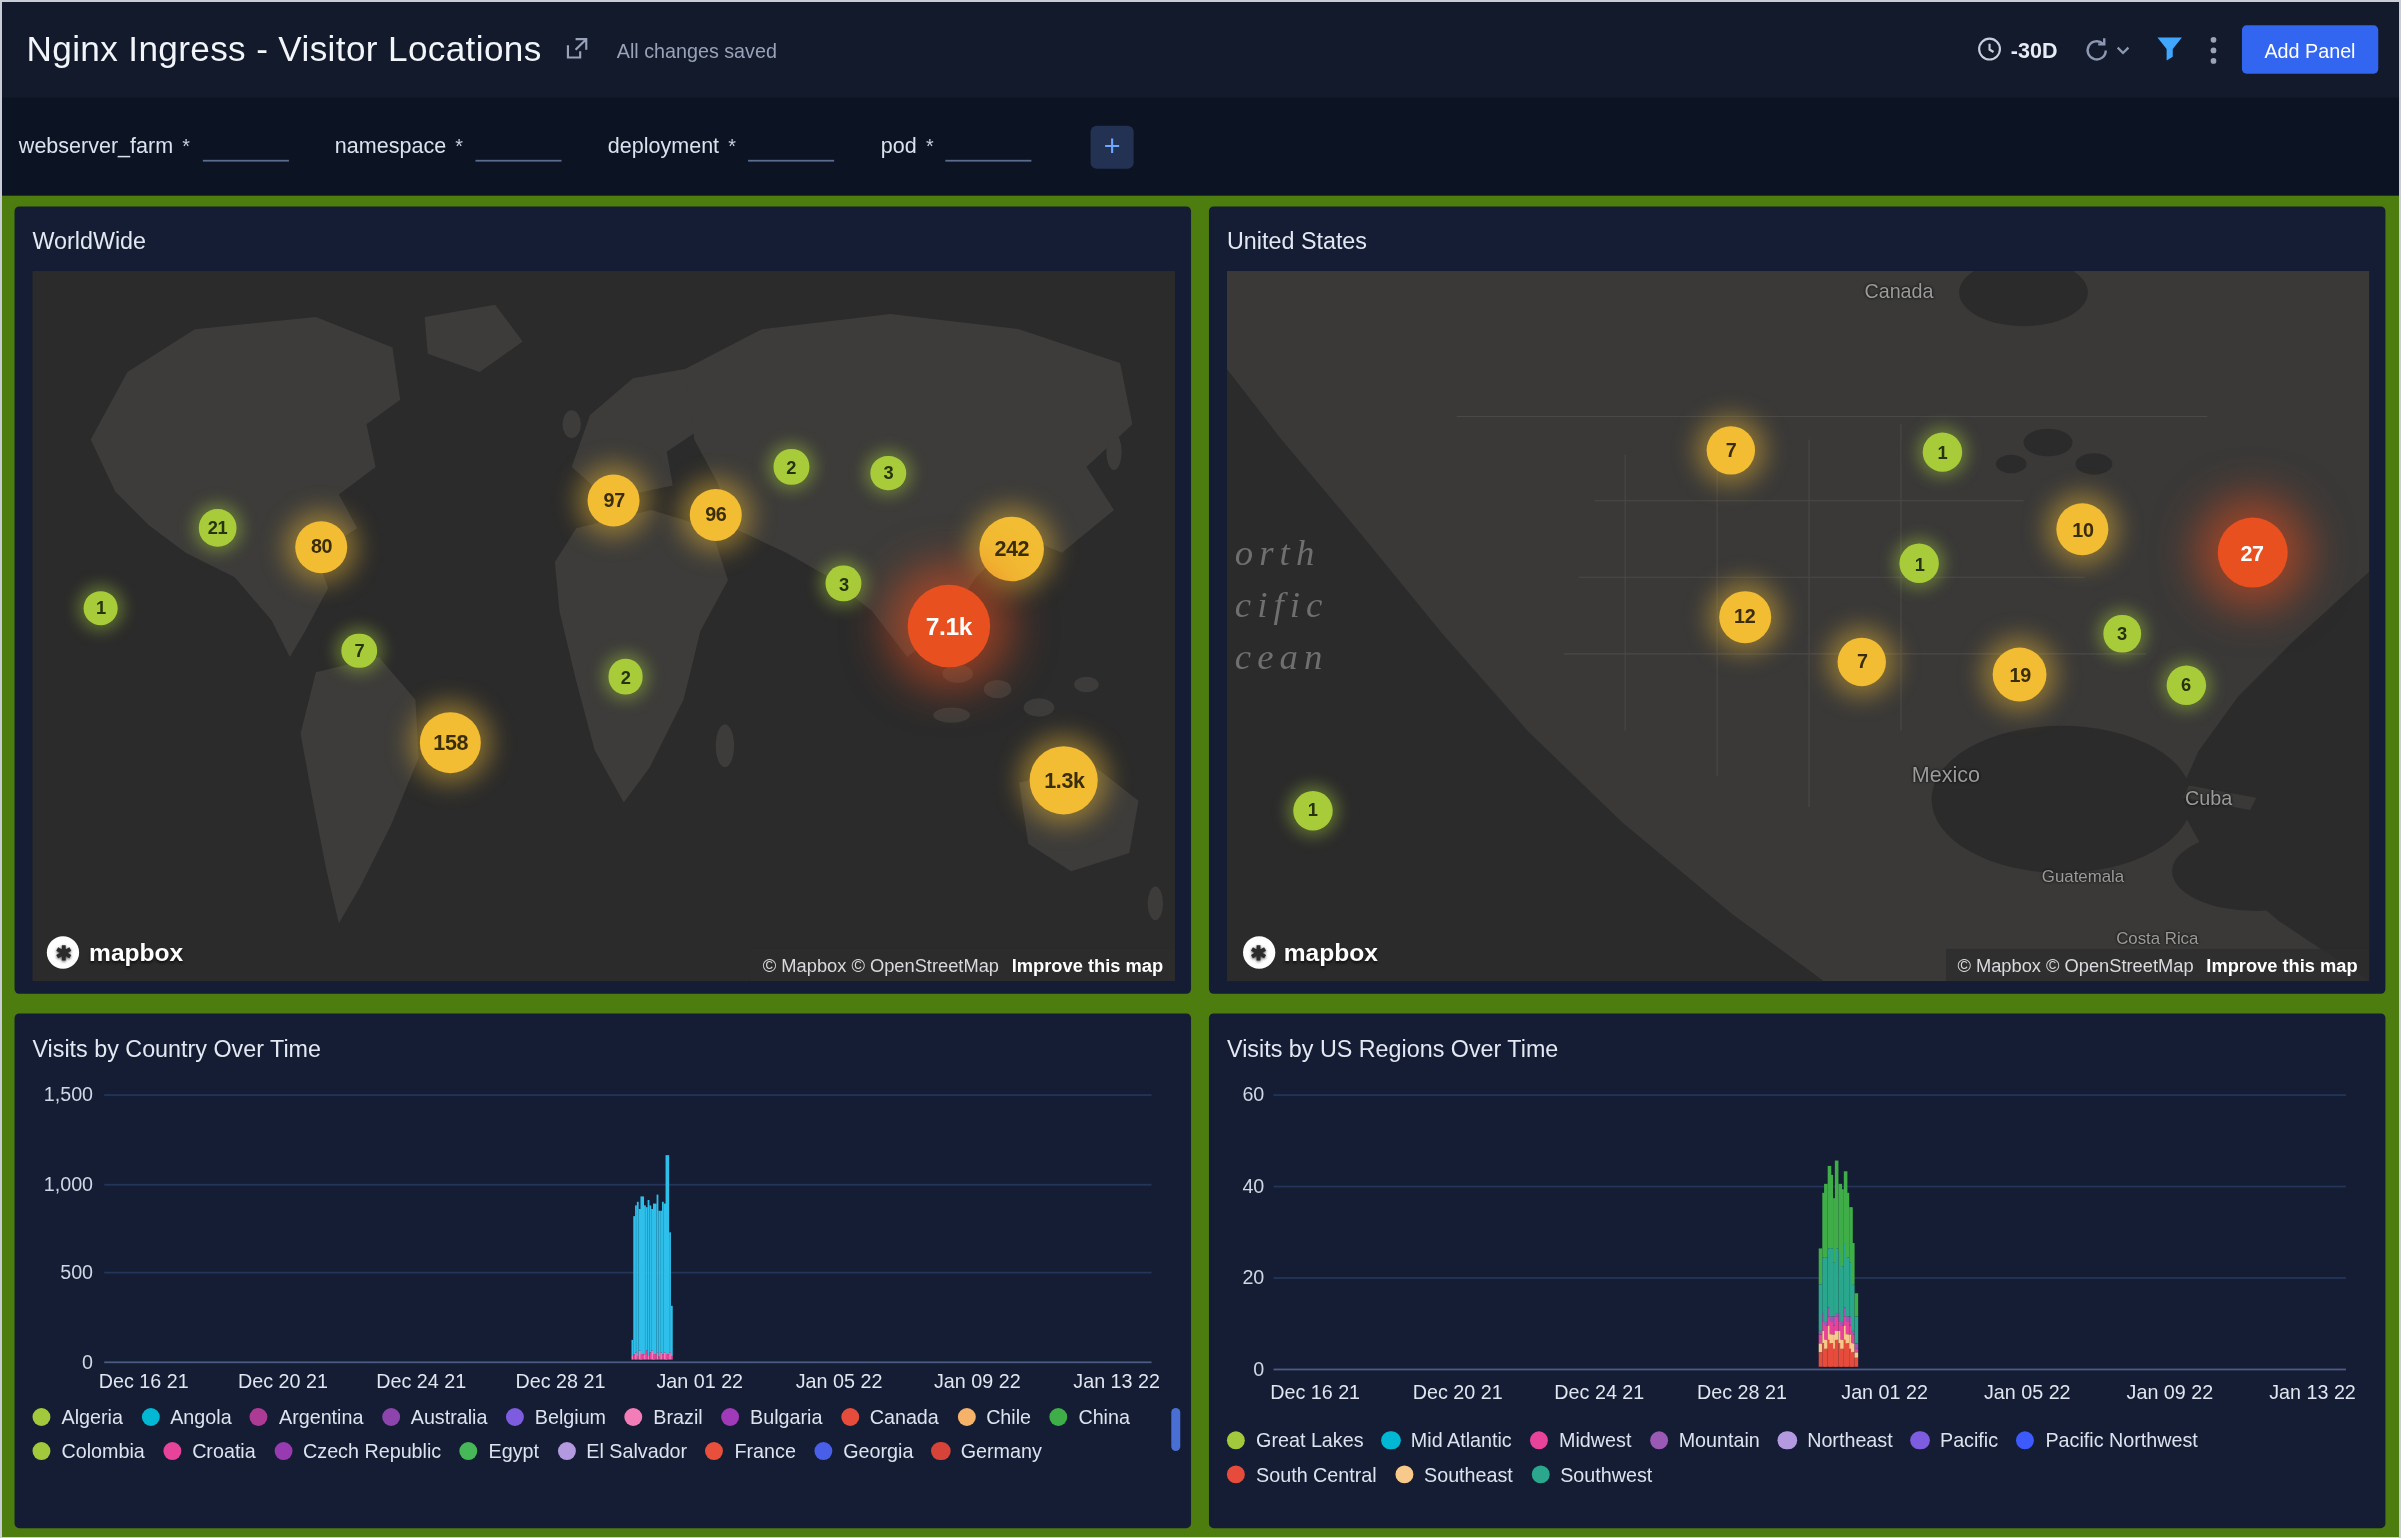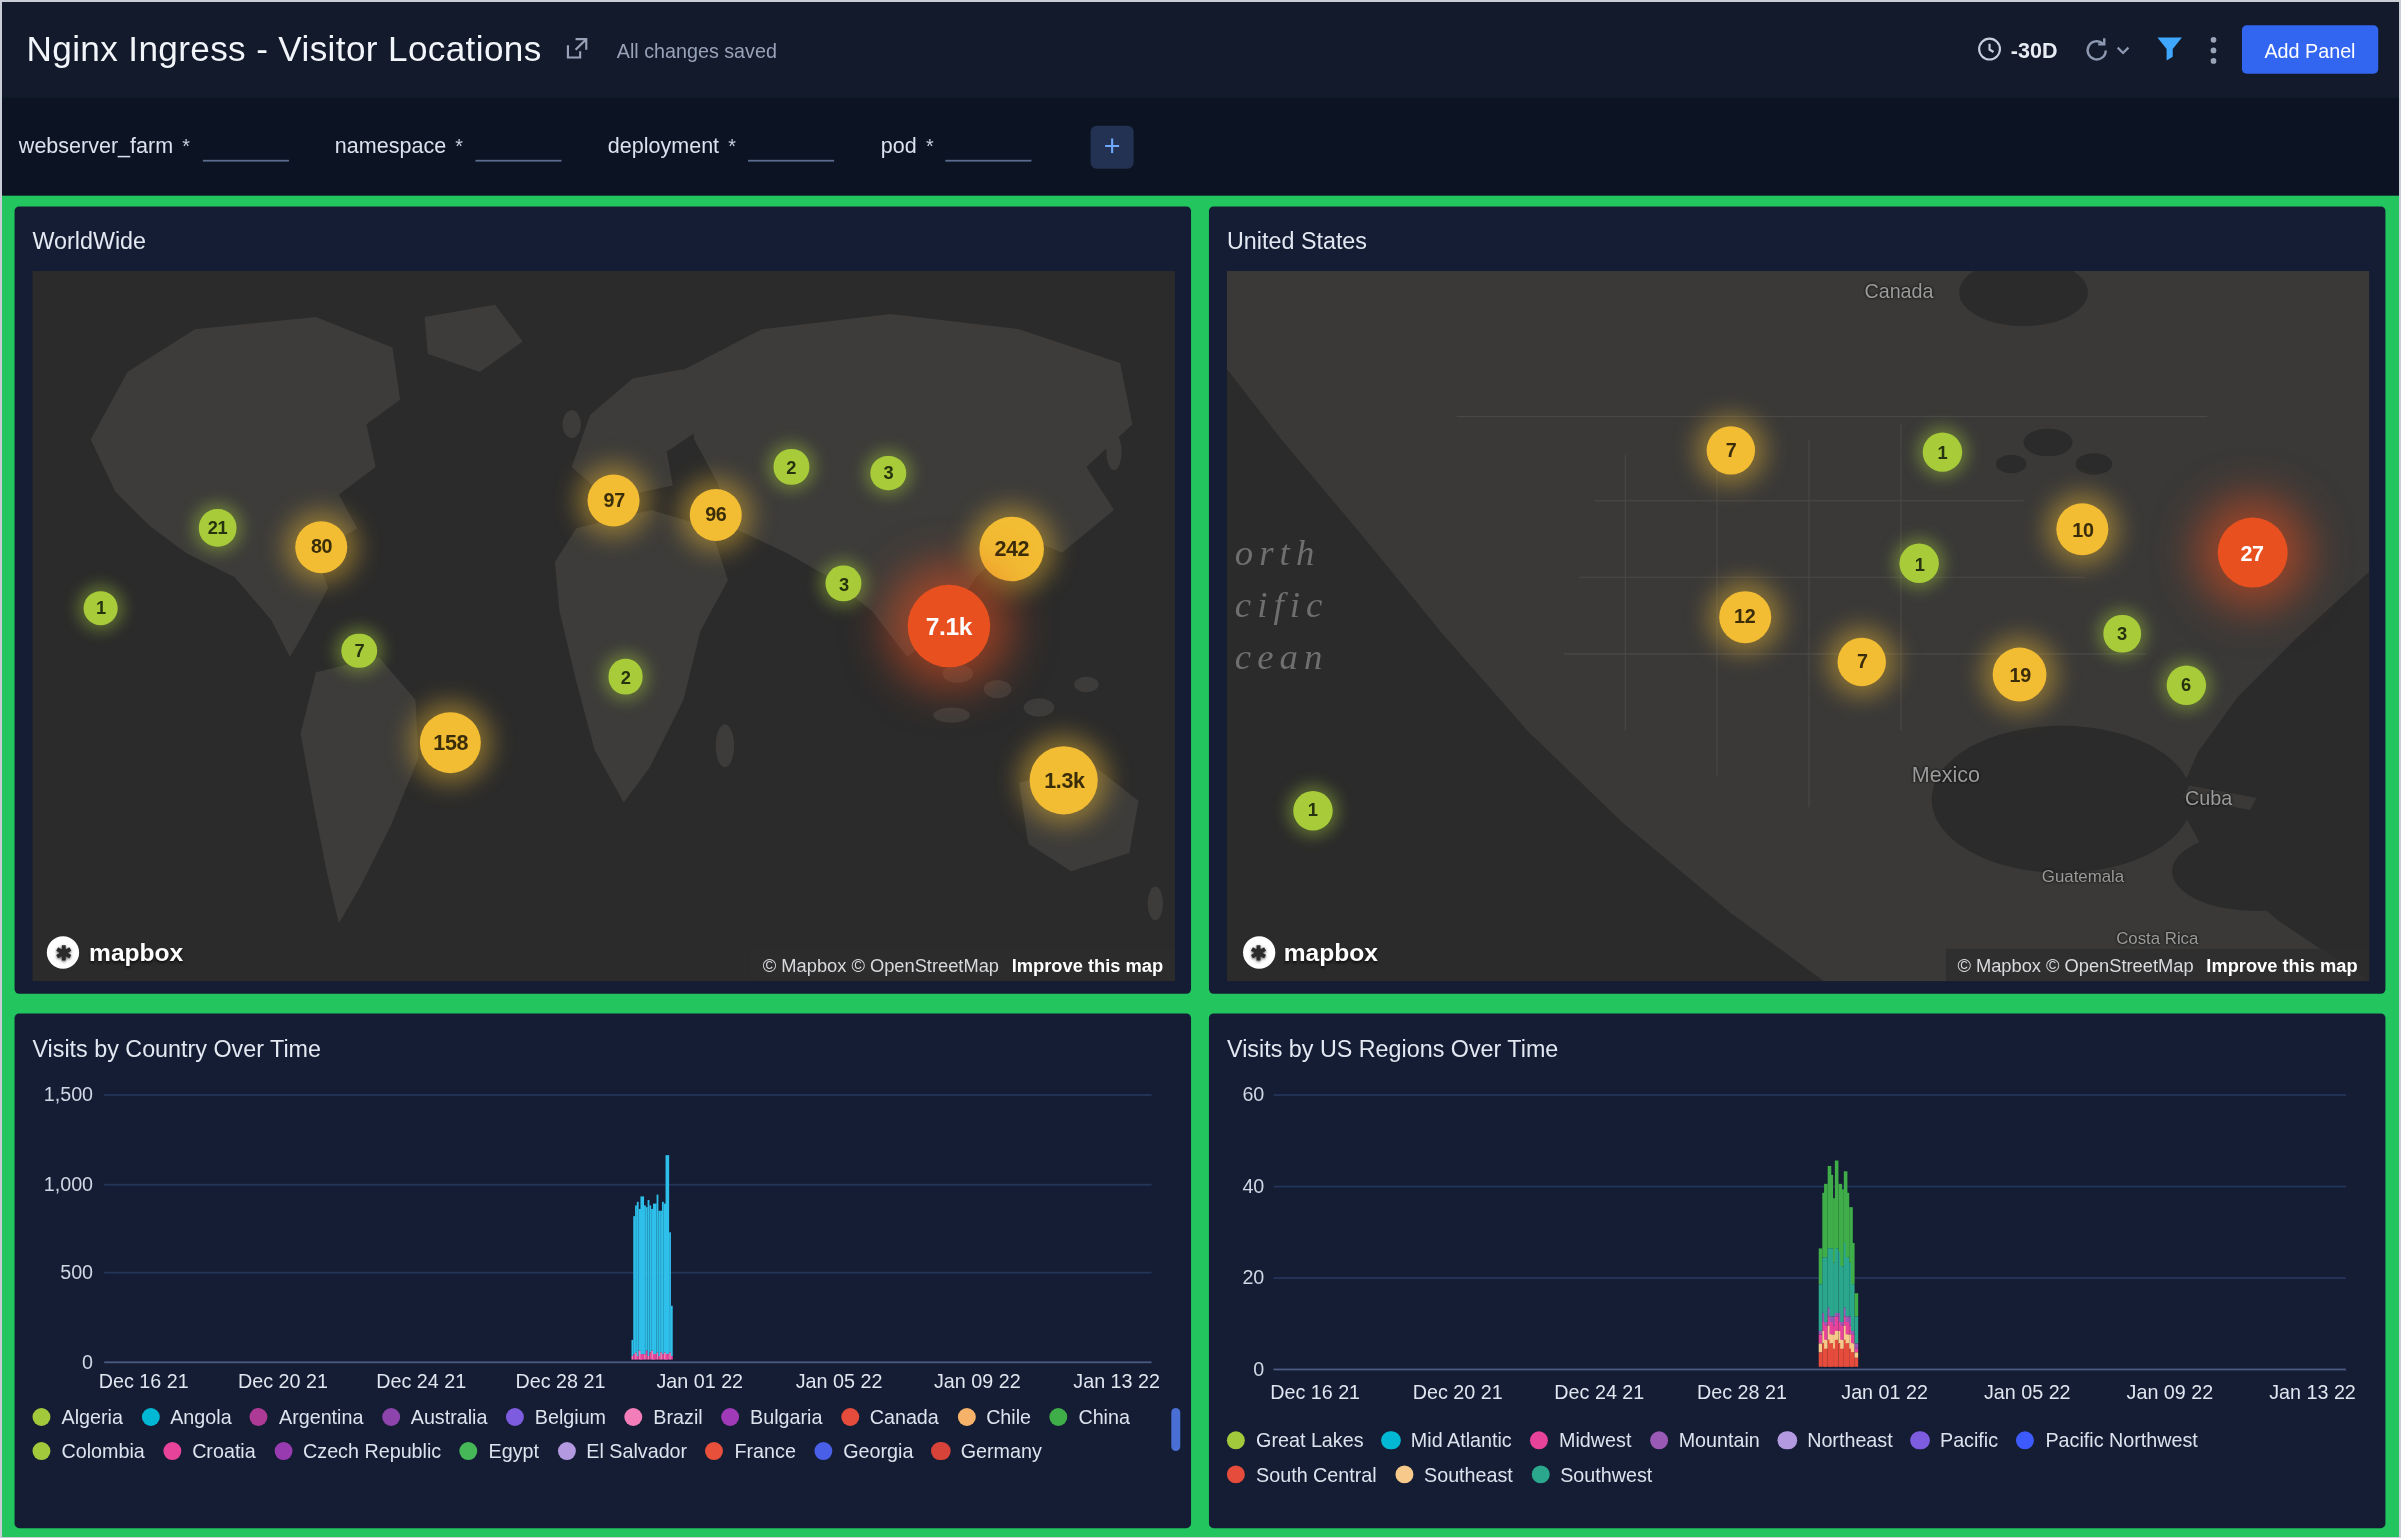--- a/index.html
+++ b/index.html
@@ -1,17 +1,17 @@
 <!DOCTYPE html>
 <html style="font-size:13.7px"><head>
 <meta charset="utf-8">
 <style>
   *{margin:0;padding:0;box-sizing:border-box}
   html,body{background:#6f7680;}
-  .viewport{width:2401px;height:1539px;border:2.6px solid #c8cdd6;background:#22c55e;overflow:hidden;position:relative}
+  .viewport{width:2401px;height:1539px;border:2.6px solid #c8cdd6;background:#4d7c0f;overflow:hidden;position:relative}
   .scale{width:1339px;height:858px;transform:scale(1.7934);transform-origin:0 0;position:relative;
          font-family:"Liberation Sans",sans-serif;color:#e2e7f0;}
 
   
   .header{height:53px;background:#131a2b;display:flex;align-items:center;padding:0 13.7px;}
   .title{font-size:19.6px;font-weight:400;color:#f2f5fa;letter-spacing:0.2px;white-space:nowrap}
   .share-icon{margin-left:12px;display:flex;align-items:center}
   .status{margin-left:15.4px;font-size:11px;color:#98a2b8}
   .header-right{margin-left:auto;display:flex;align-items:center;gap:13.7px}
   .time-range{display:flex;align-items:center;gap:5.1px;font-size:12px;font-weight:600;color:#e8ecf4}

